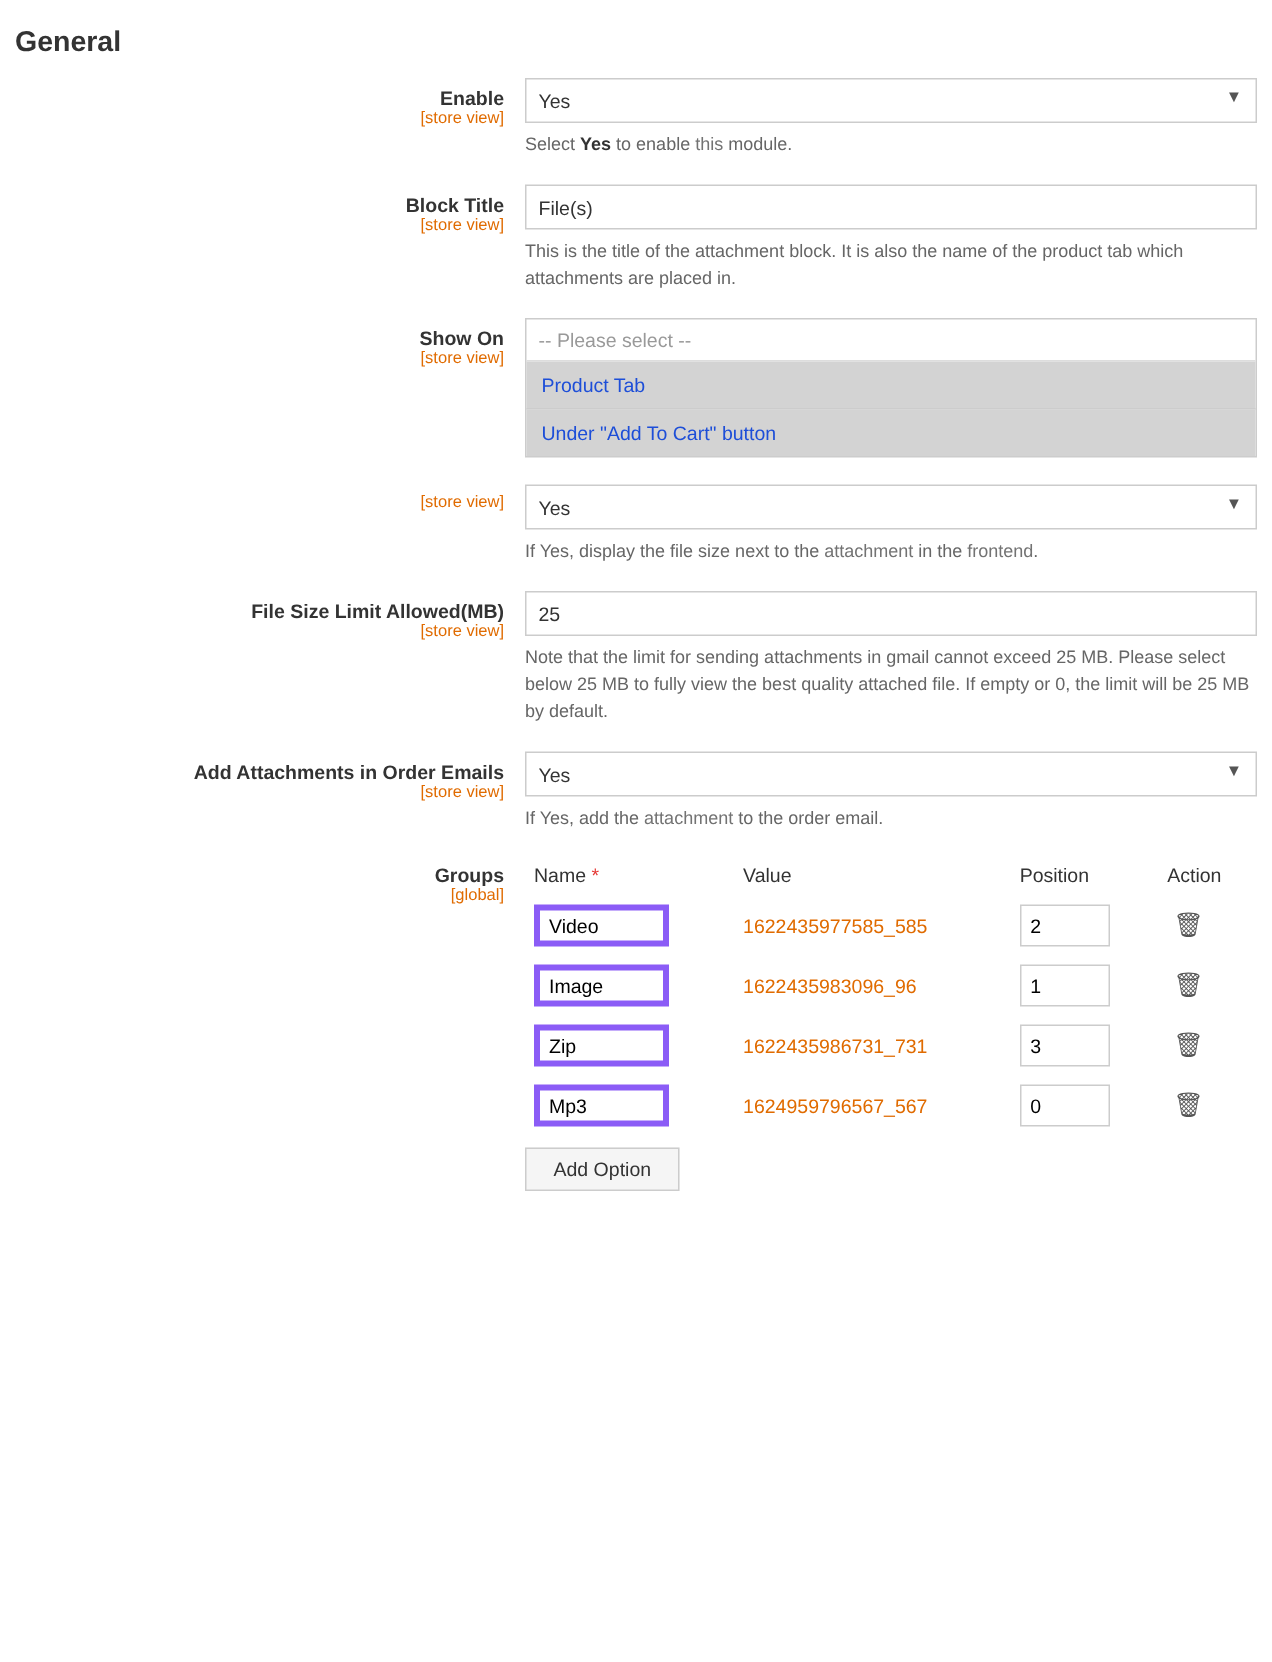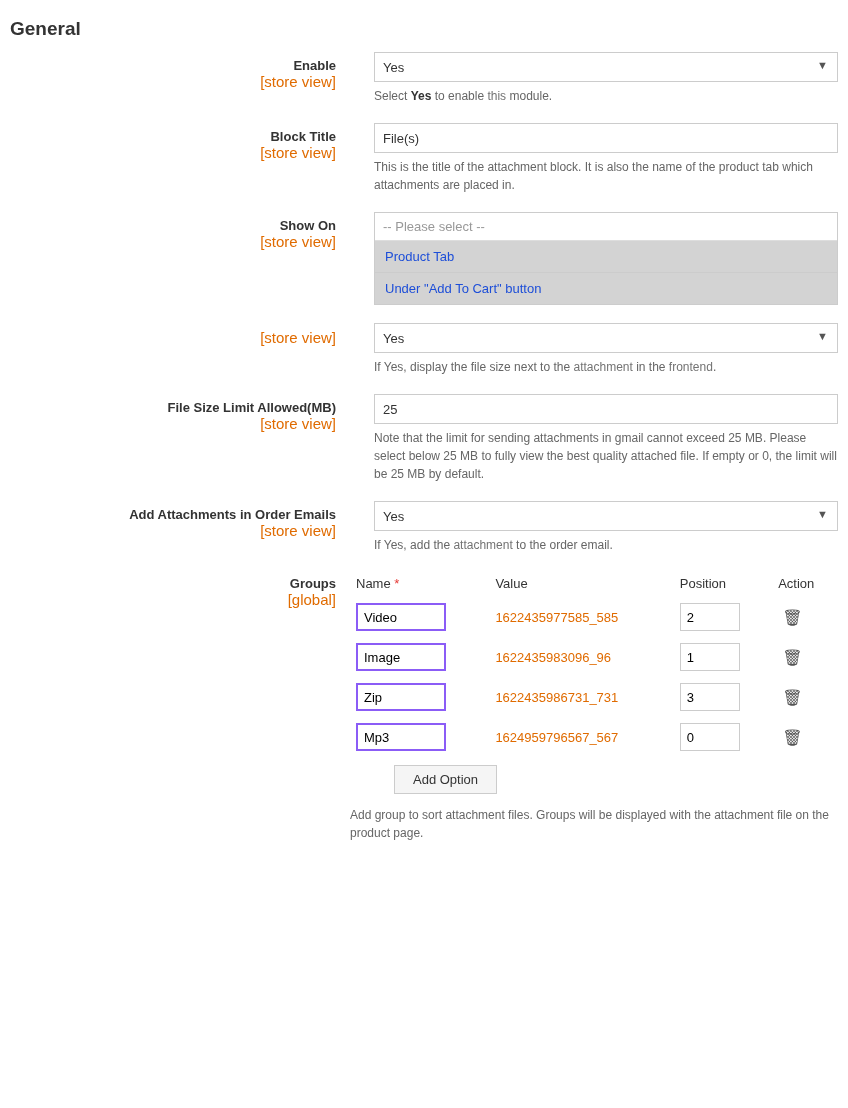--- a/index.html
+++ b/index.html
@@ -17,37 +17,36 @@
       padding: 18px 0 12px 10px;
       color: #333;
     }
     .form-section {
       padding: 0 10px;
     }
     .form-row {
       display: flex;
       align-items: flex-start;
       margin-bottom: 18px;
-      gap: 24px;
     }
     .form-label {
       width: 340px;
       min-width: 340px;
       text-align: right;
       padding-right: 14px;
       padding-top: 6px;
     }
     .label-main {
       font-weight: bold;
       color: #333;
       display: block;
     }
     .label-sub {
       color: #e06b00;
-      font-size: 15px;
+      font-size: 11px;
       display: block;
     }
     .form-control-wrap {
       flex: 1;
     }
     .form-select {
       width: 100%;
       height: 30px;
       border: 1px solid #ccc;
       padding: 4px 8px;
@@ -127,21 +126,21 @@
       content: ' *';
       color: #e53935;
     }
     .groups-table td {
       padding: 6px 6px;
       vertical-align: middle;
     }
     .name-input {
       width: 90px;
       height: 28px;
-      border: 2px solid #8b5cf6;
+      border: 4px solid #8b5cf6;
       padding: 3px 6px;
       font-size: 13px;
     }
     .value-text {
       color: #e06b00;
       font-size: 13px;
     }
     .position-input {
       width: 60px;
       height: 28px;
@@ -159,21 +158,20 @@
     }
     .add-option-btn {
       background: #f5f5f5;
       border: 1px solid #ccc;
       padding: 6px 18px;
       font-size: 13px;
       cursor: pointer;
       color: #333;
       margin-top: 8px;
       margin-bottom: 6px;
-      margin-left: 44px;
     }
     .groups-note {
       font-size: 12px;
       color: #666;
       margin-top: 6px;
       line-height: 1.5;
     }
     .groups-section {
       display: flex;
       align-items: flex-start;
@@ -353,17 +351,16 @@
       </td>
       <td>
         <button class="delete-btn" title="Delete">🗑</button>
       </td>
     </tr>
           </tbody>
       </table>
       <div>
         <button class="add-option-btn">Add Option</button>
       </div>
-      <div class="groups-note">Add group to sort attachment files. Groups will be displayed with the attachment file on the product page.</div>
     </div>
   </div>
 
 </div>
 
 </body></html>

